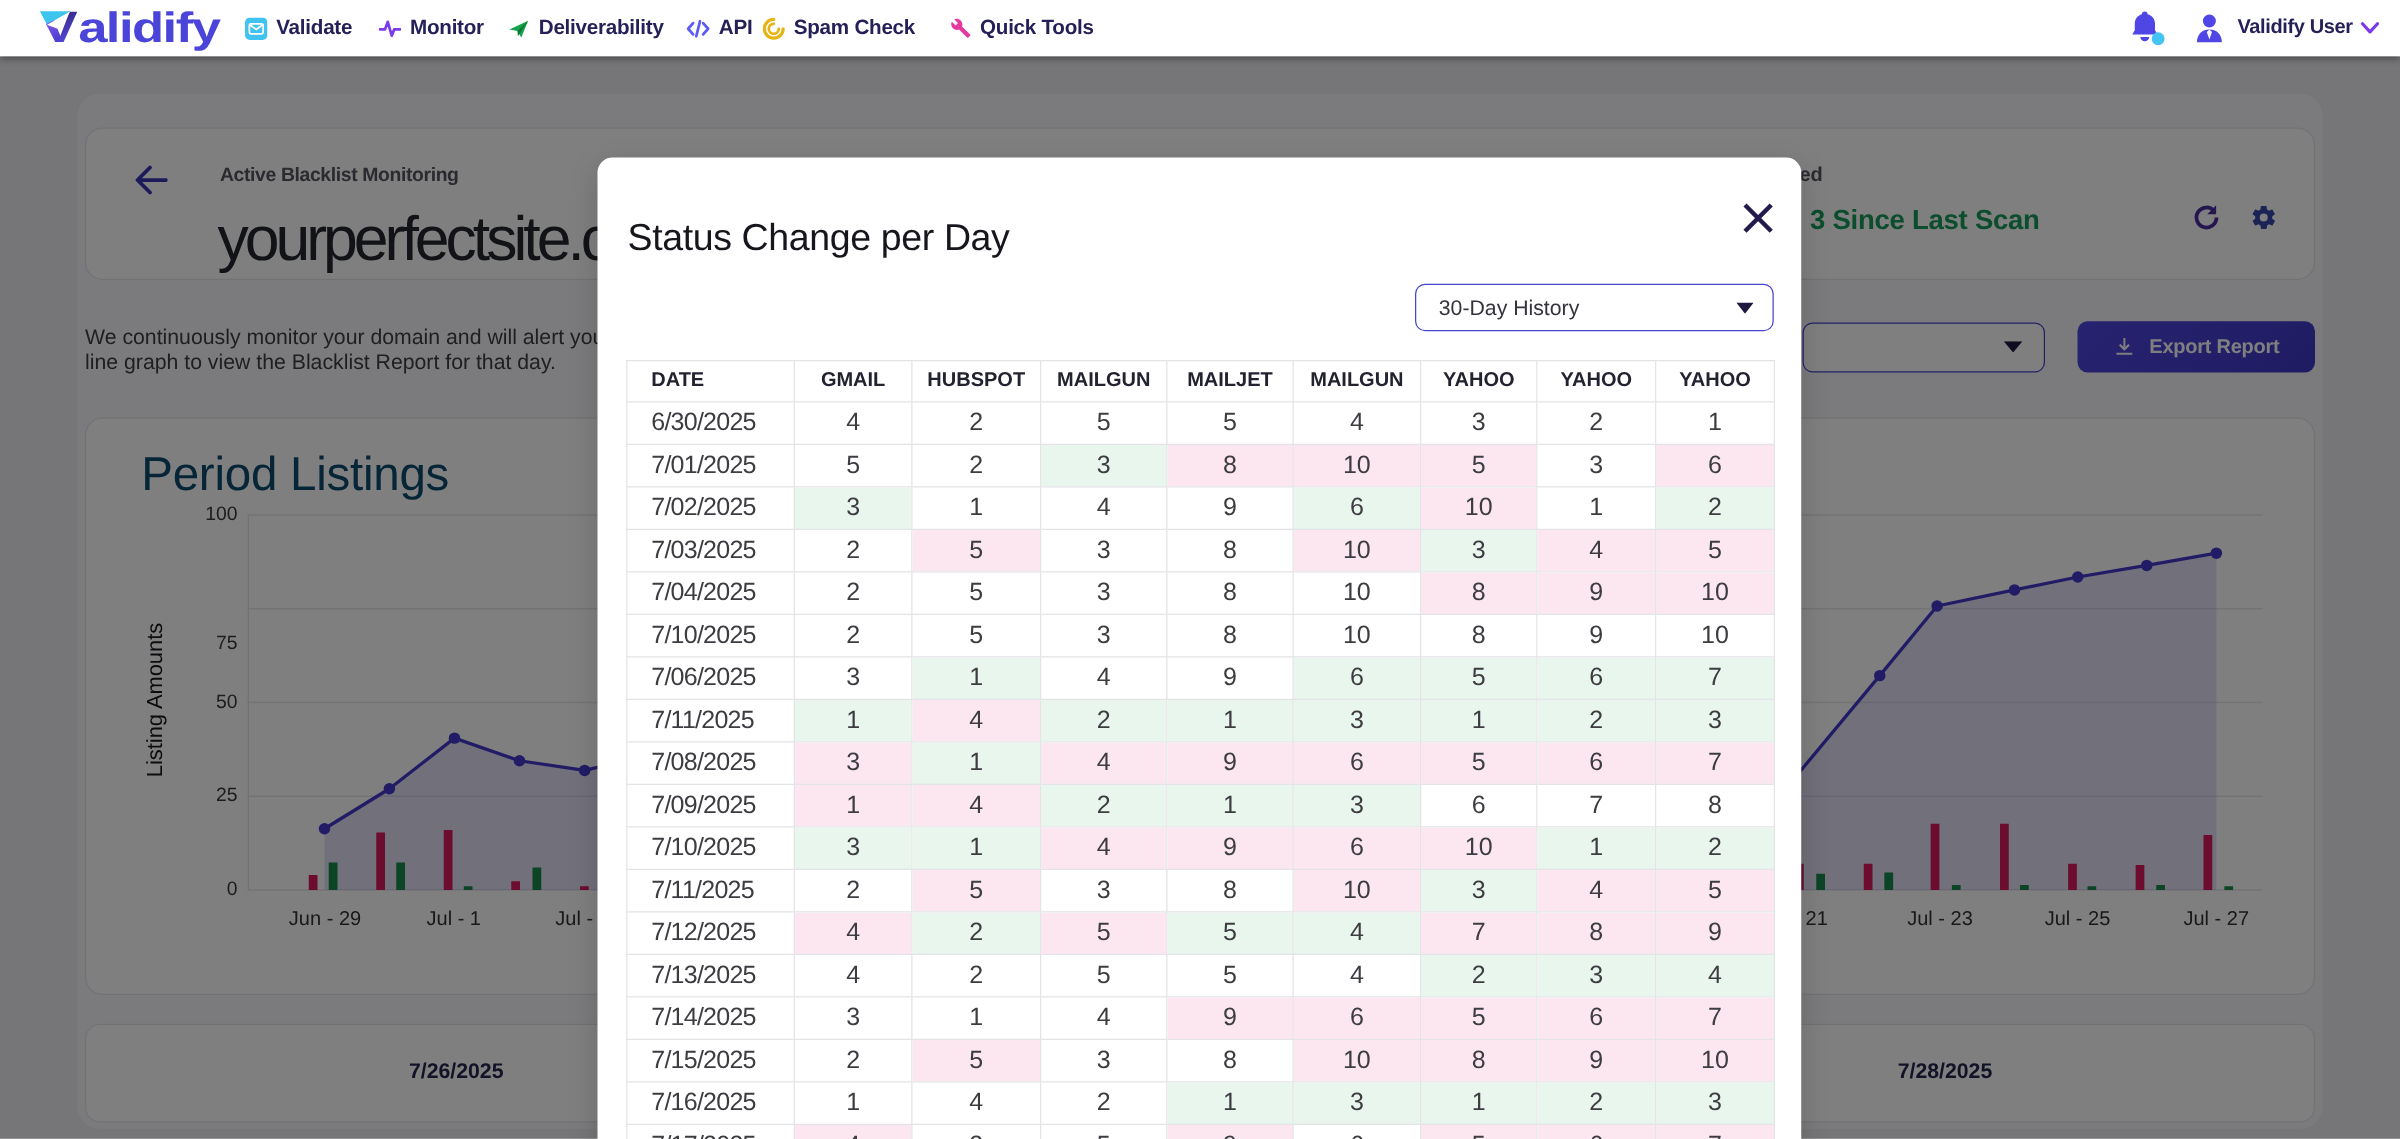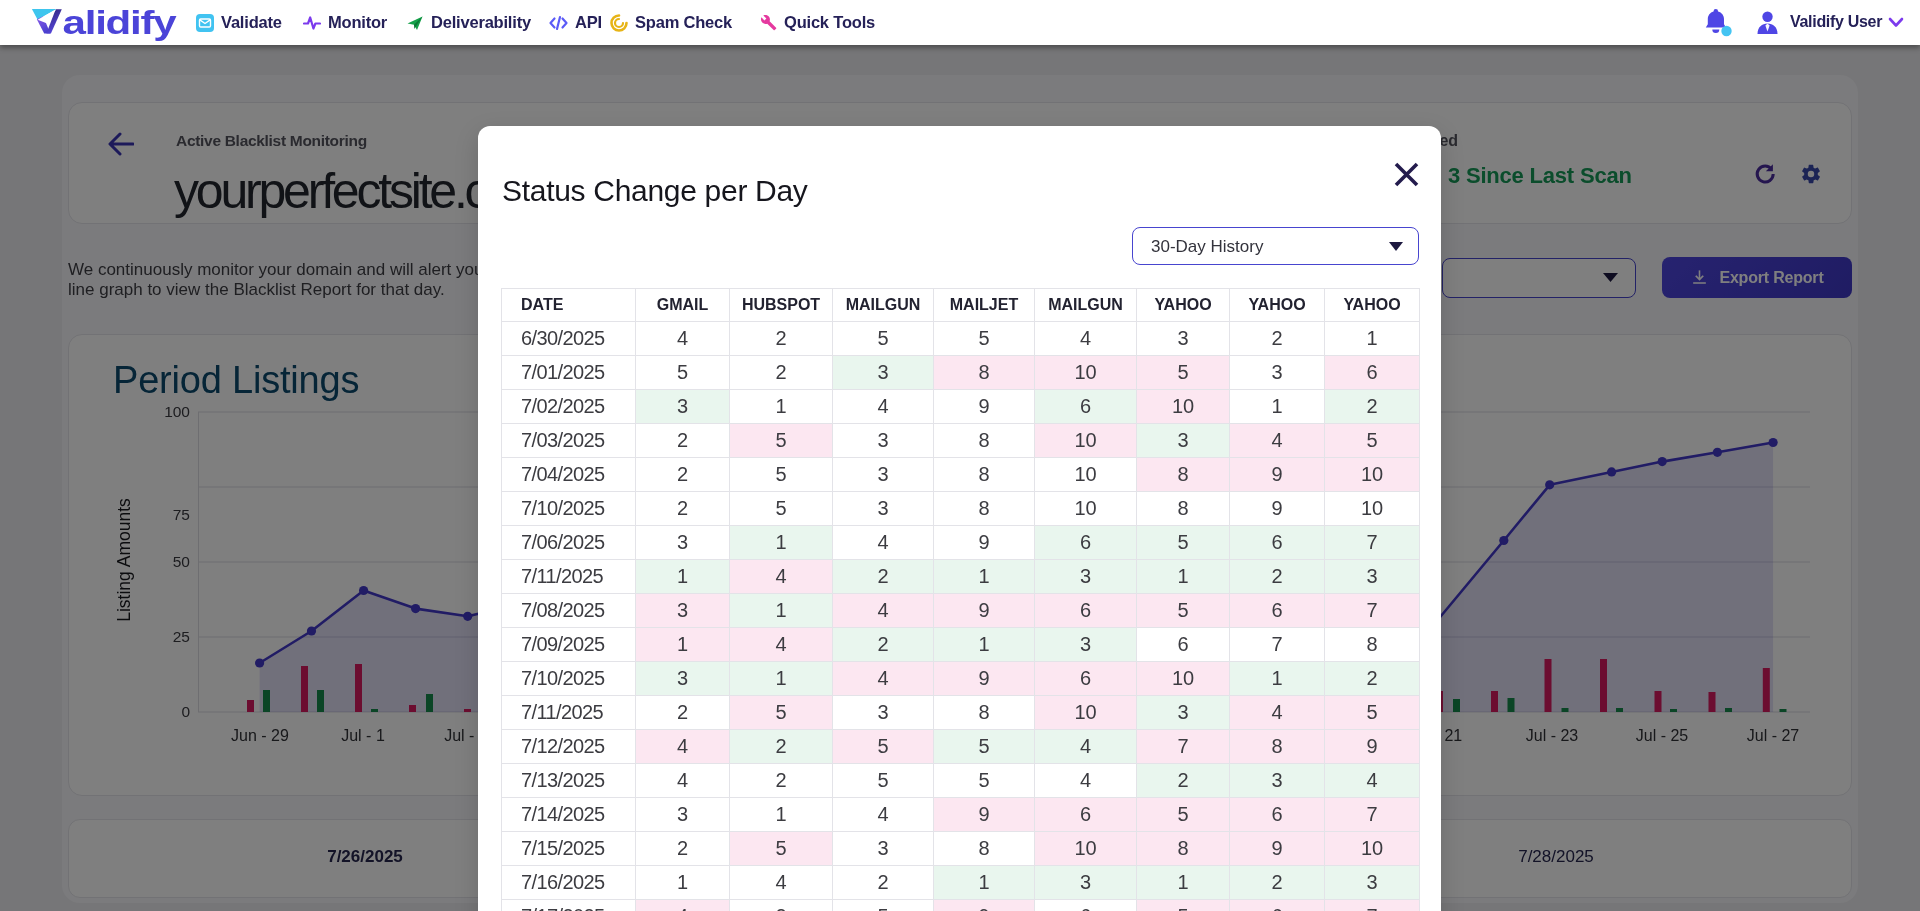--- a/index.html
+++ b/index.html
@@ -188,21 +188,21 @@
   <div class="abs" style="left:1436px; top:727px; transform:translateX(-50%); font-size:16px; color:#313237;">Jul - 21</div>
   <div class="abs" style="left:1552px; top:727px; transform:translateX(-50%); font-size:16px; color:#313237;">Jul - 23</div>
   <div class="abs" style="left:1662px; top:727px; transform:translateX(-50%); font-size:16px; color:#313237;">Jul - 25</div>
   <div class="abs" style="left:1773px; top:727px; transform:translateX(-50%); font-size:16px; color:#313237;">Jul - 27</div>
 
   <div class="card" style="left:68px; top:819px; width:592px; height:79px; border-radius:12px;"></div>
   <div class="abs" style="left:365px; top:847px; transform:translateX(-50%); font-size:17px; font-weight:700; color:#26264f;">7/26/2025</div>
   <div class="card" style="left:664px; top:819px; width:592px; height:79px; border-radius:12px;"></div>
   <div class="abs" style="left:961px; top:847px; transform:translateX(-50%); font-size:17px; font-weight:700; color:#26264f;">7/27/2025</div>
   <div class="card" style="left:1260px; top:819px; width:592px; height:79px; border-radius:12px;"></div>
-  <div class="abs" style="left:1556px; top:847px; transform:translateX(-50%); font-size:17px; font-weight:400; color:#26264f;">7/28/2025</div>
+  <div class="abs" style="left:1556px; top:847px; transform:translateX(-50%); font-size:17px; font-weight:700; color:#26264f;">7/28/2025</div>
 </div>
 
 <div id="overlay"></div>
 
 <div id="hdr">
   <svg class="abs" style="left:30px; top:6px;" width="160" height="38" viewBox="0 0 160 38">
     <defs>
       <linearGradient id="lgv" x1="0" y1="0" x2="0.4" y2="1">
         <stop offset="0" stop-color="#2d2474"></stop>
           <stop offset="1" stop-color="#5747dd"></stop>

